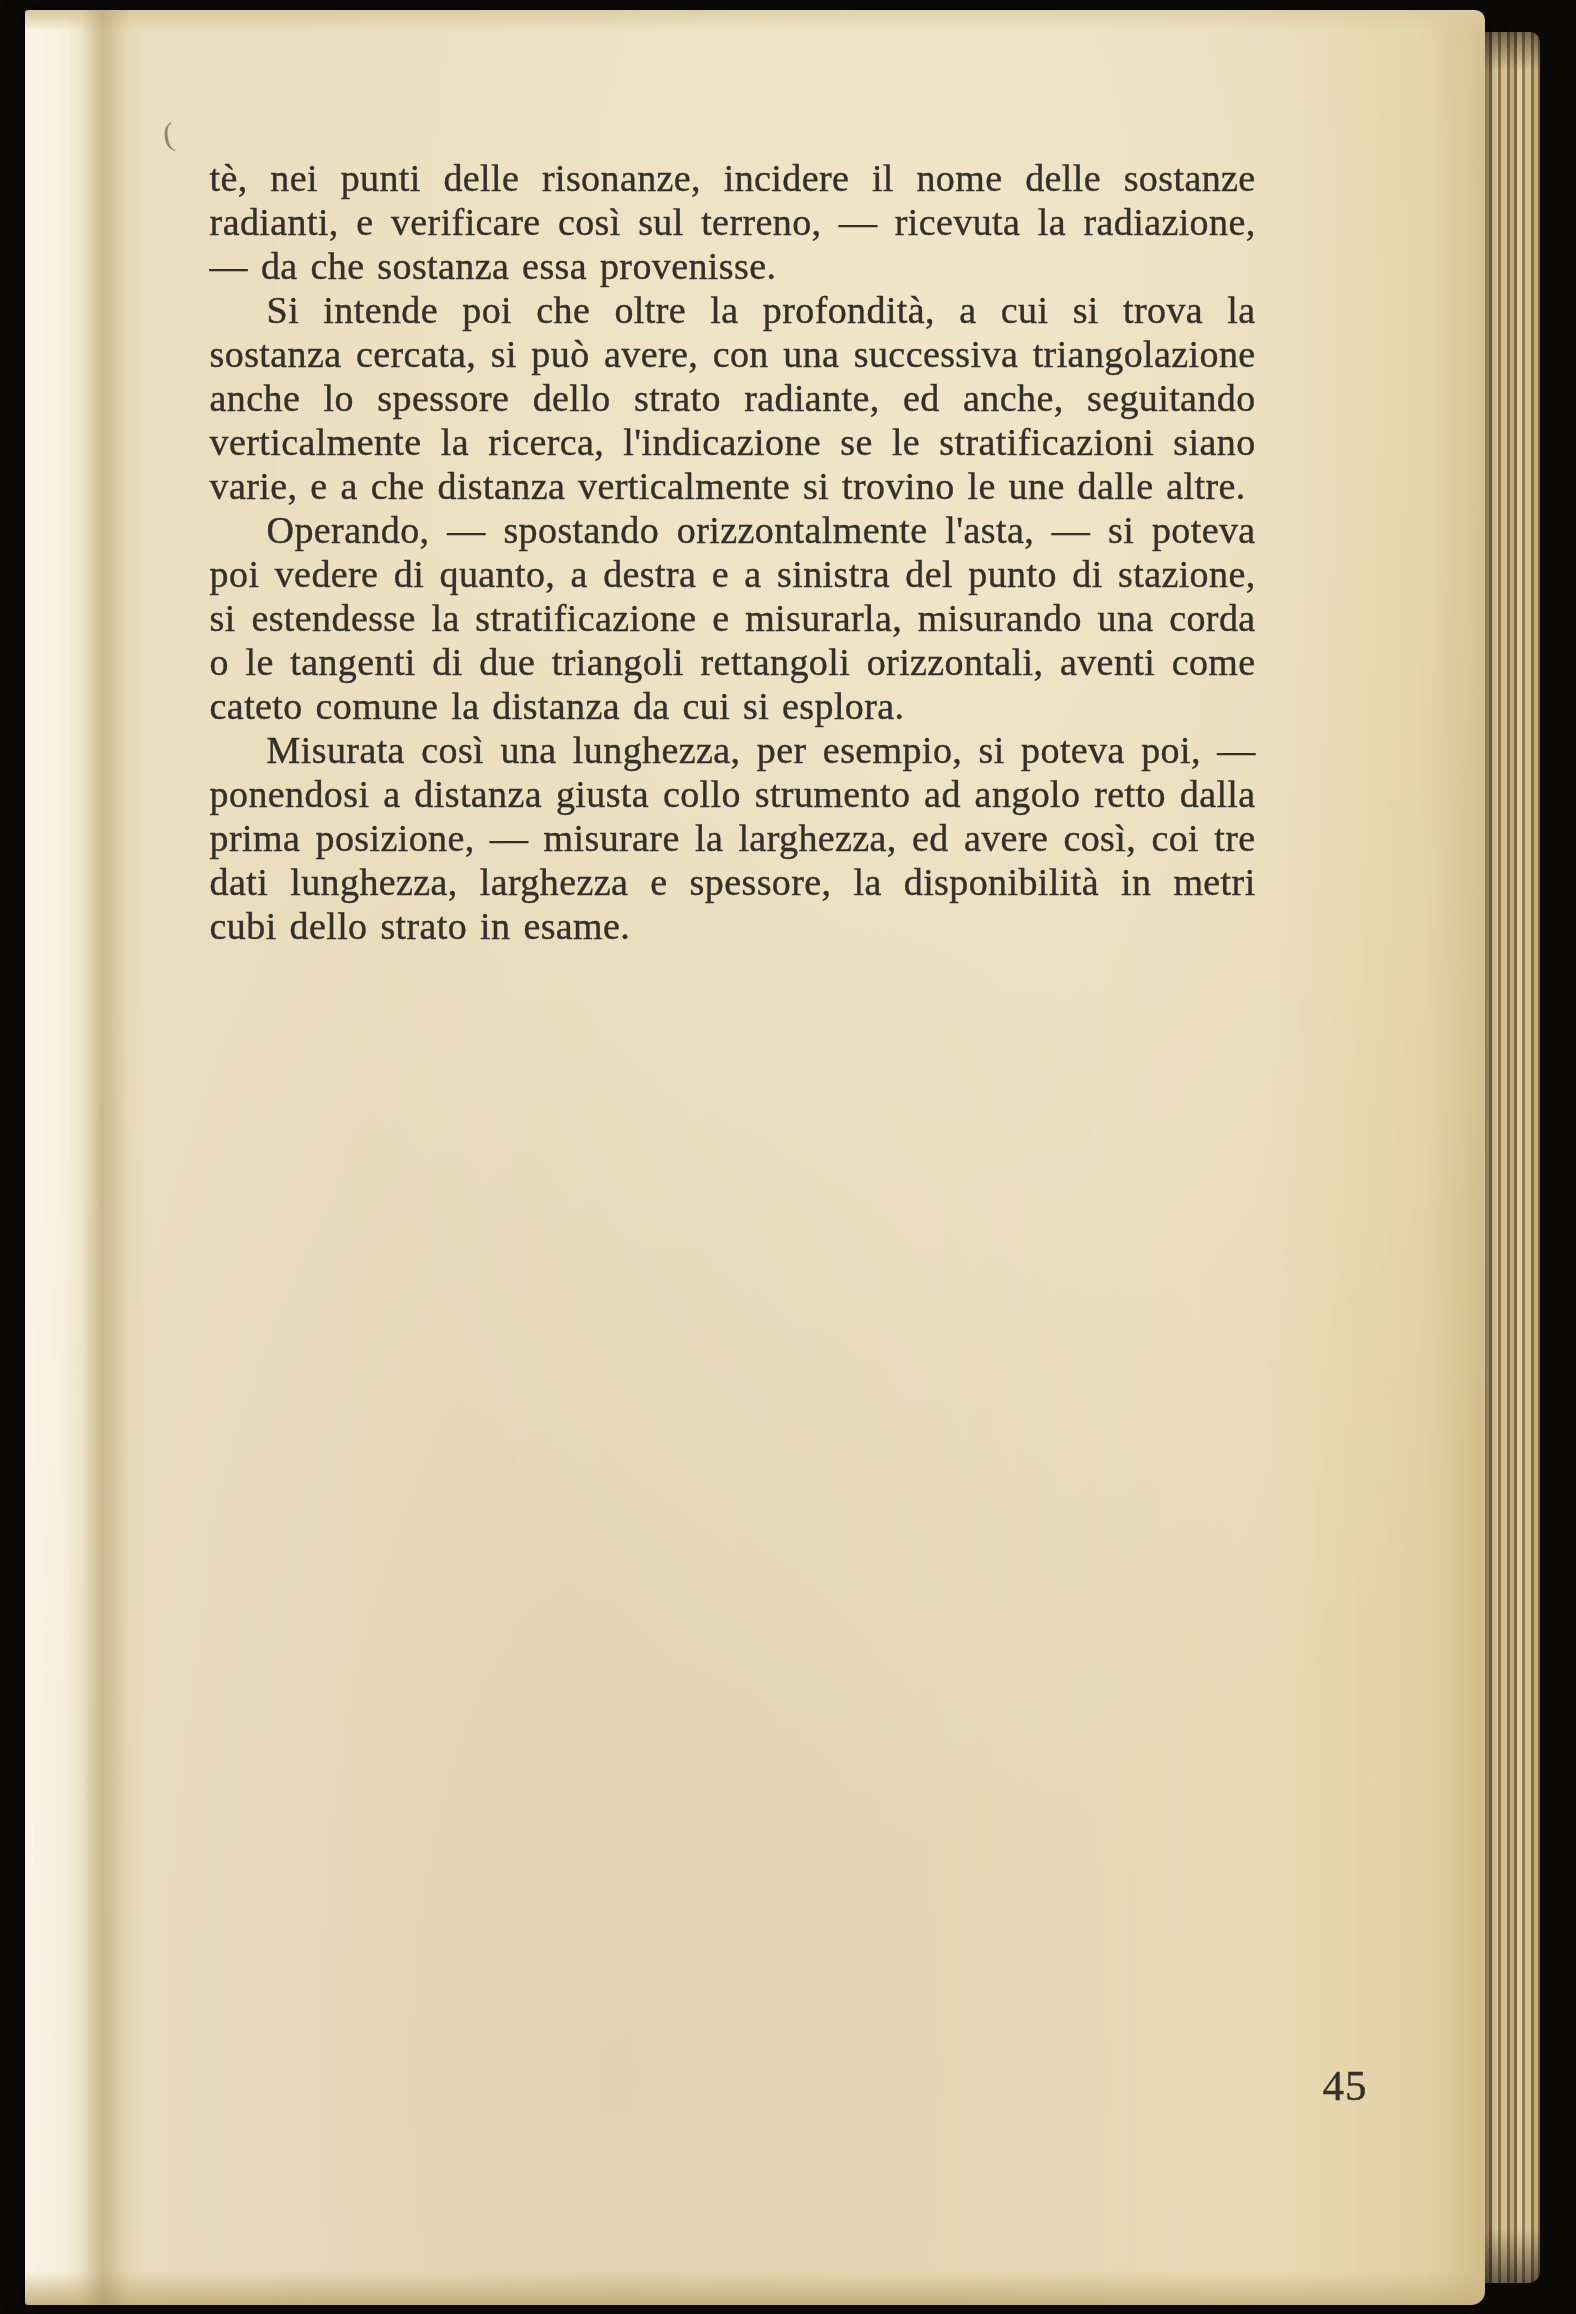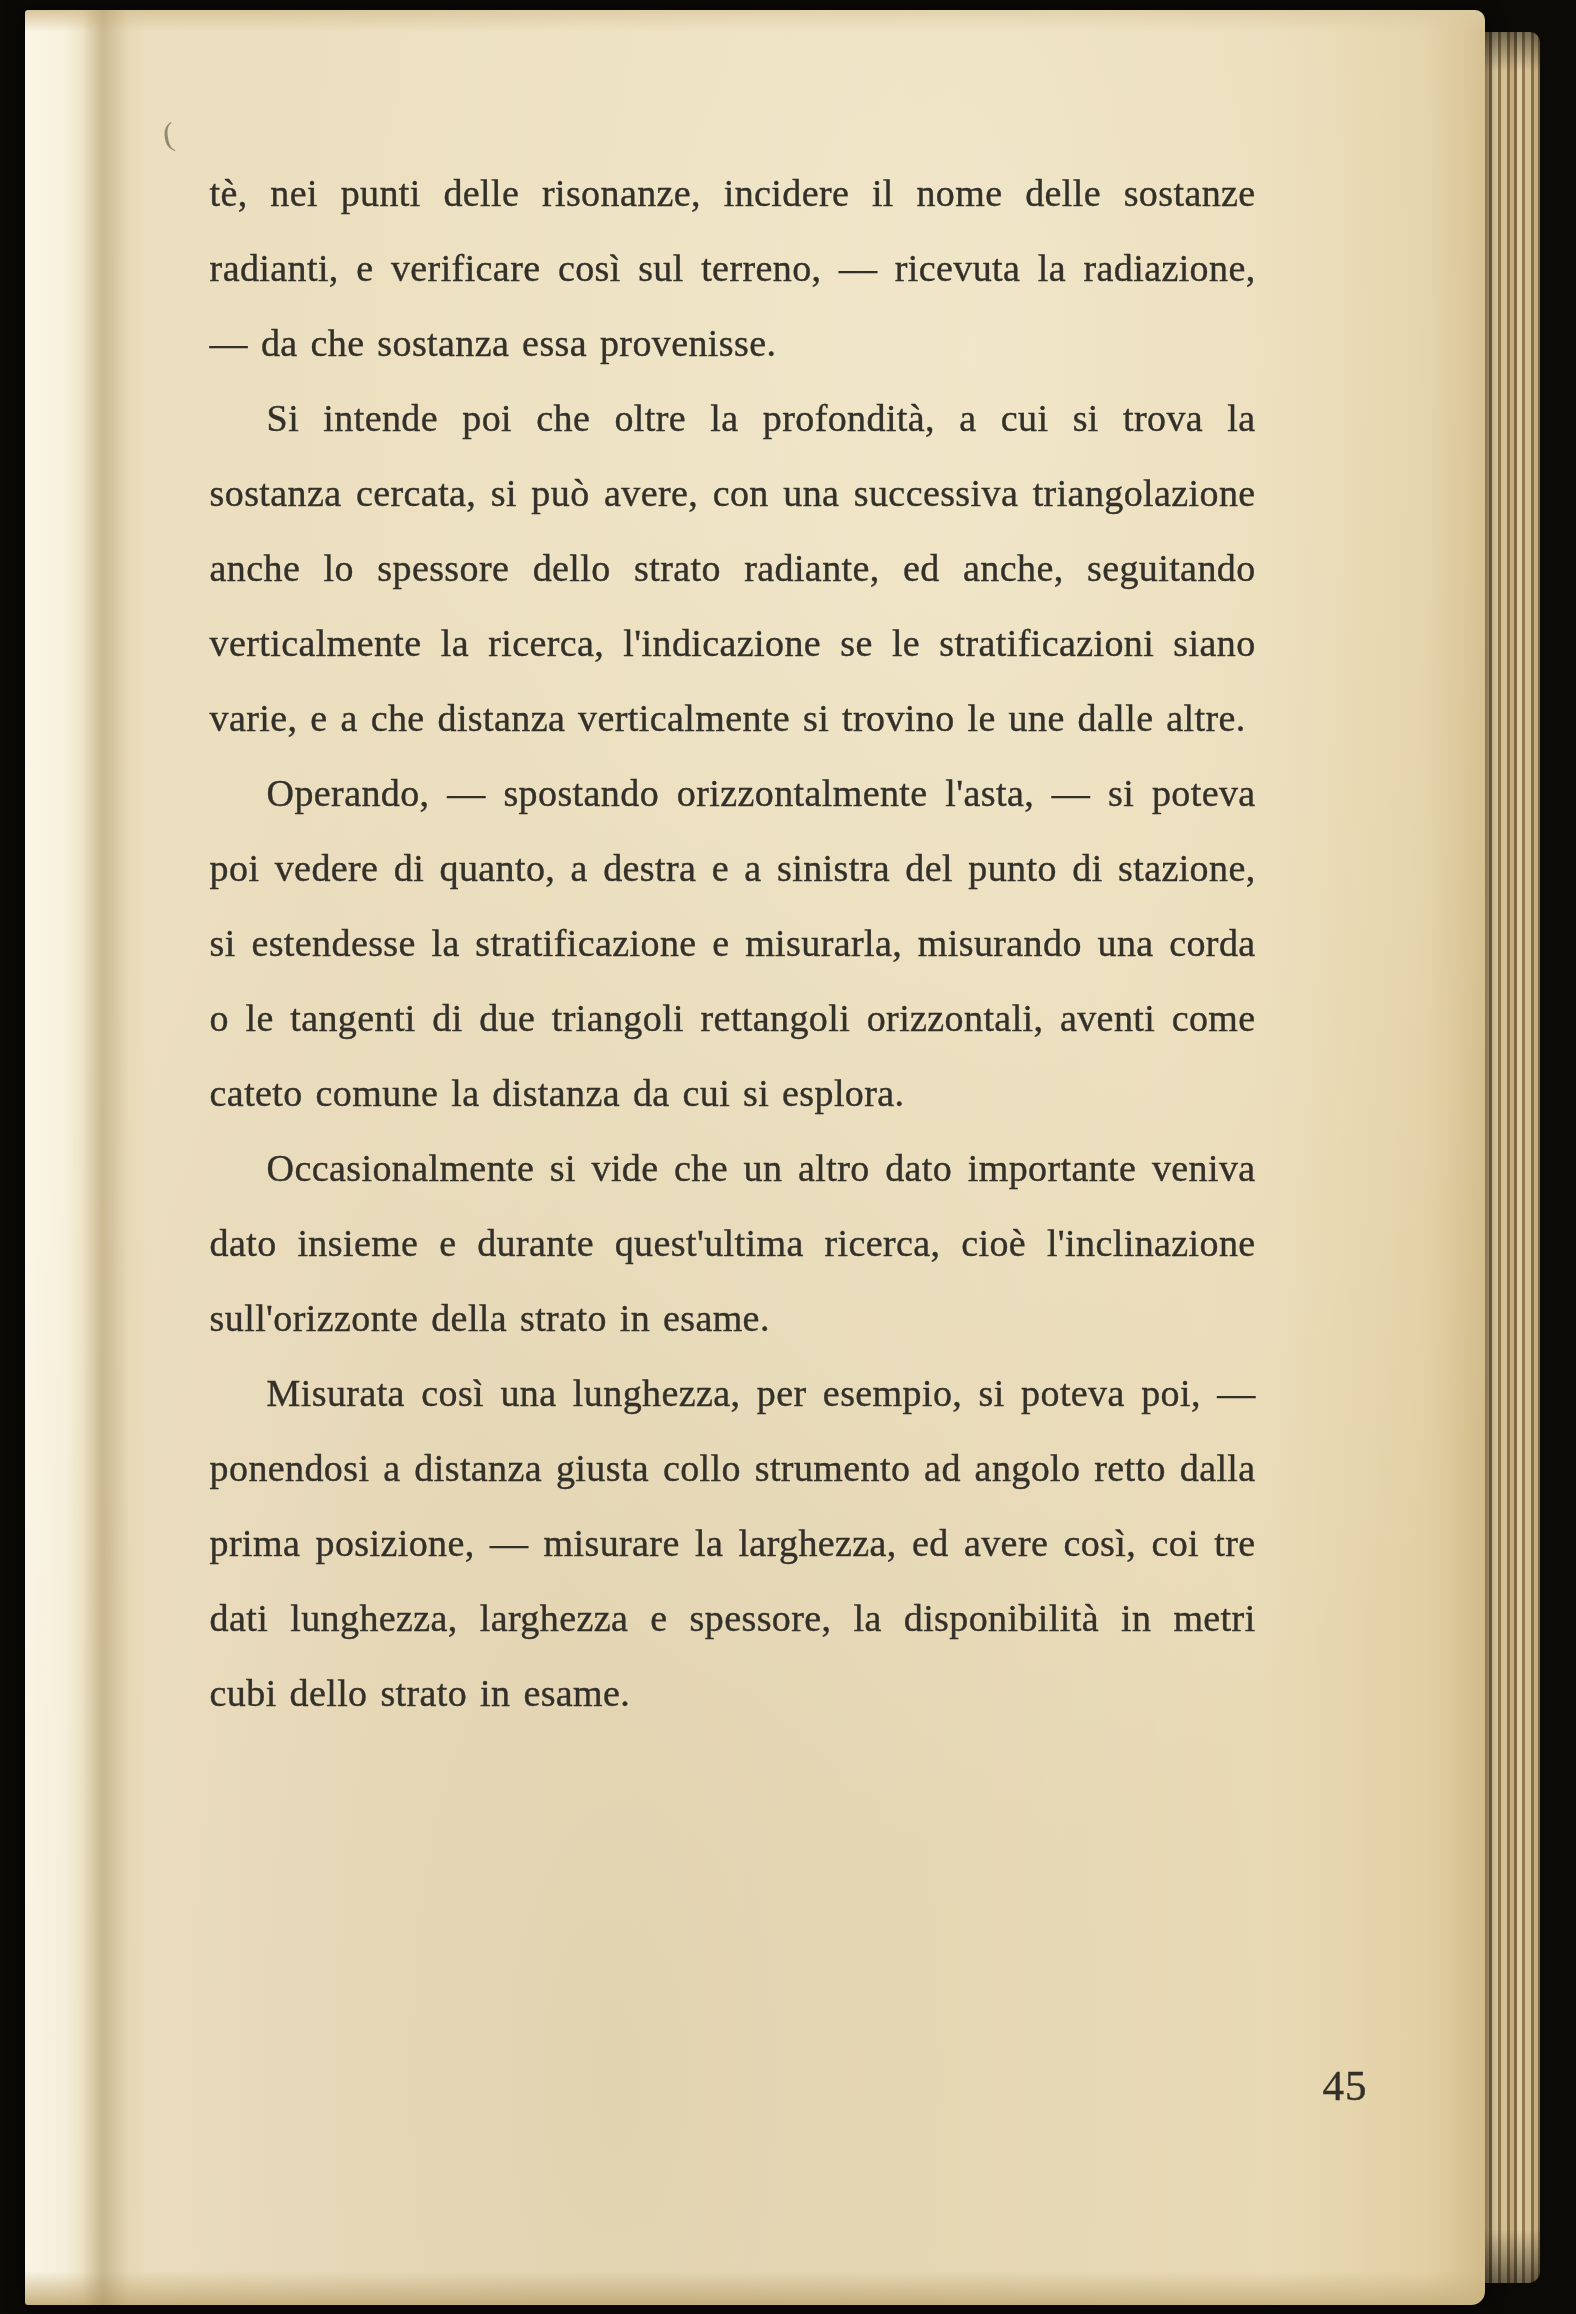--- a/index.html
+++ b/index.html
@@ -84,21 +84,21 @@
     transform: rotate(-8deg);
   }
 
   .text-block {
     position: absolute;
     left: 185px;
     top: 146px;
     width: 1046px;
     color: #33302a;
     font-size: 38px;
-    line-height: 75px;
+    line-height: 44px;
     text-align: justify;
     letter-spacing: 0.4px;
     word-spacing: 3px;
     -webkit-text-stroke: 0.4px #34312a;
   }
 
   .text-block p {
     margin: 0;
     text-indent: 57px;
   }
@@ -130,21 +130,20 @@
 
   <div class="page">
     <div class="binding-shade"></div>
 
     <span class="stray-mark">(</span>
 
     <div class="text-block">
       <p class="no-indent">tè, nei punti delle risonanze, incidere il nome delle sostanze radianti, e verificare così sul terreno, — ricevuta la radiazione, — da che sostanza essa provenisse.</p>
       <p>Si intende poi che oltre la profondità, a cui si trova la sostanza cercata, si può avere, con una successiva triangolazione anche lo spessore dello strato radiante, ed anche, seguitando verticalmente la ricerca, l'indicazione se le stratificazioni siano varie, e a che distanza verticalmente si trovino le une dalle altre.</p>
       <p>Operando, — spostando orizzontalmente l'asta, — si poteva poi vedere di quanto, a destra e a sinistra del punto di stazione, si estendesse la stratificazione e misurarla, misurando una corda o le tangenti di due triangoli rettangoli orizzontali, aventi come cateto comune la distanza da cui si esplora.</p>
-      <p>Occasionalmente si vide che un altro dato importante veniva dato insieme e durante quest'ultima ricerca, cioè l'inclinazione sull'orizzonte della strato in esame.</p>
       <p>Misurata così una lunghezza, per esempio, si poteva poi, — ponendosi a distanza giusta collo strumento ad angolo retto dalla prima posizione, — misurare la larghezza, ed avere così, coi tre dati lunghezza, larghezza e spessore, la disponibilità in metri cubi dello strato in esame.</p>
     </div>
 
     <div class="page-number">45</div>
   </div>
 
 </div>
 
 
 </body></html>

